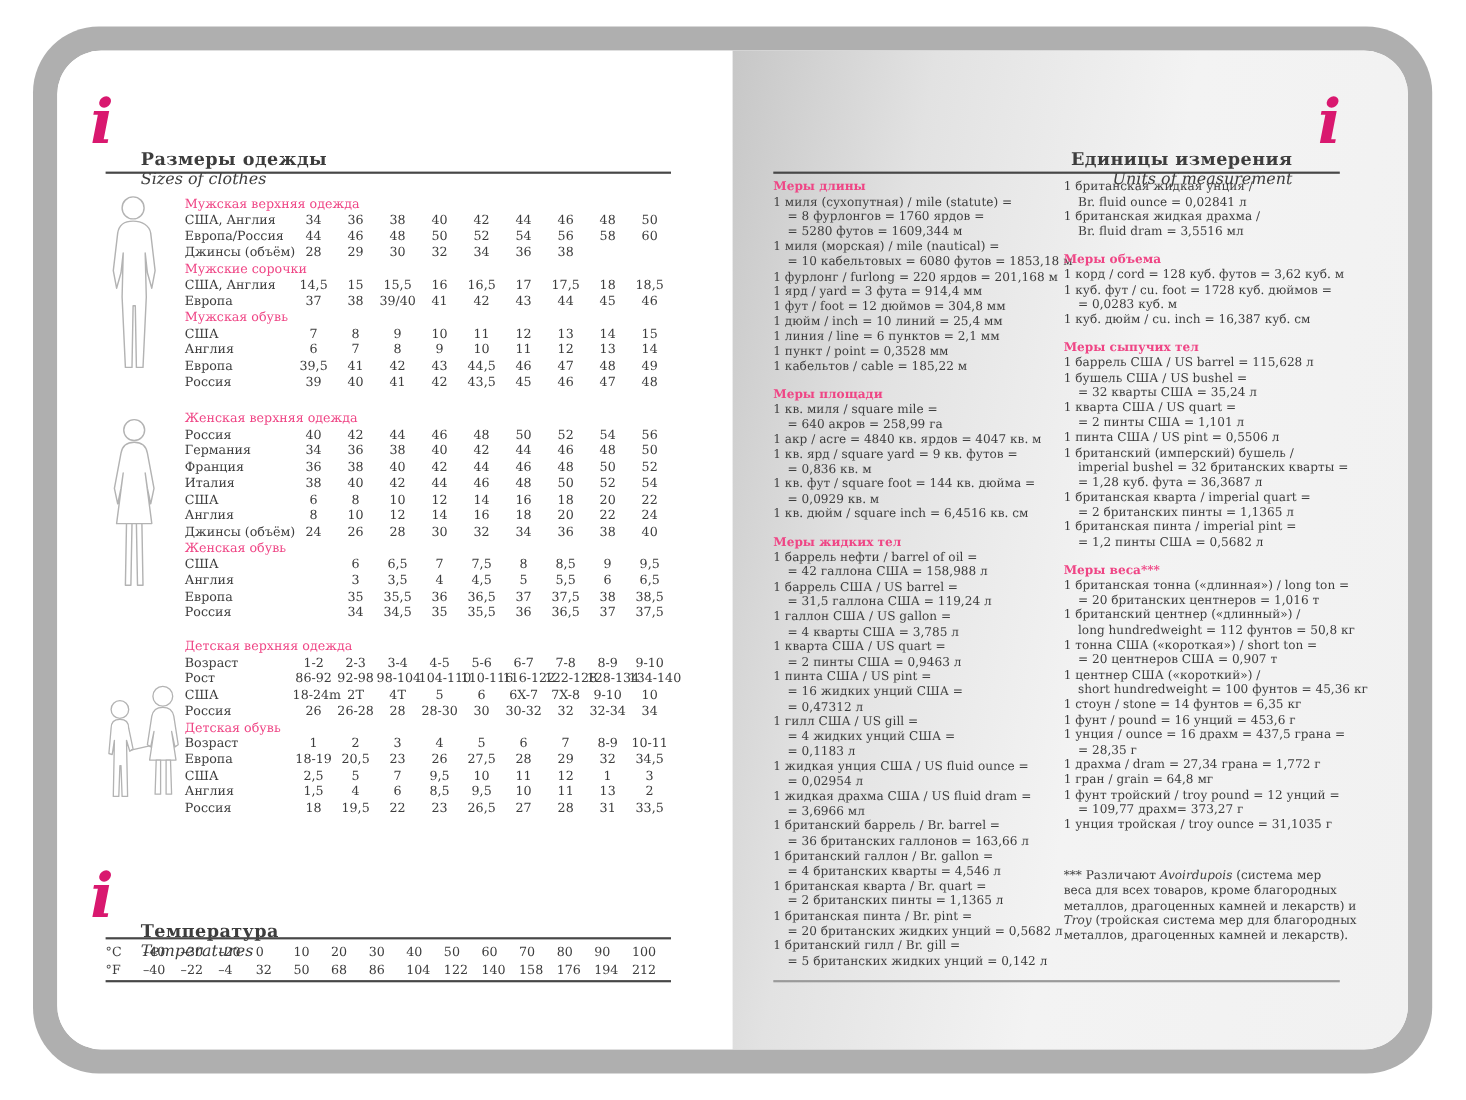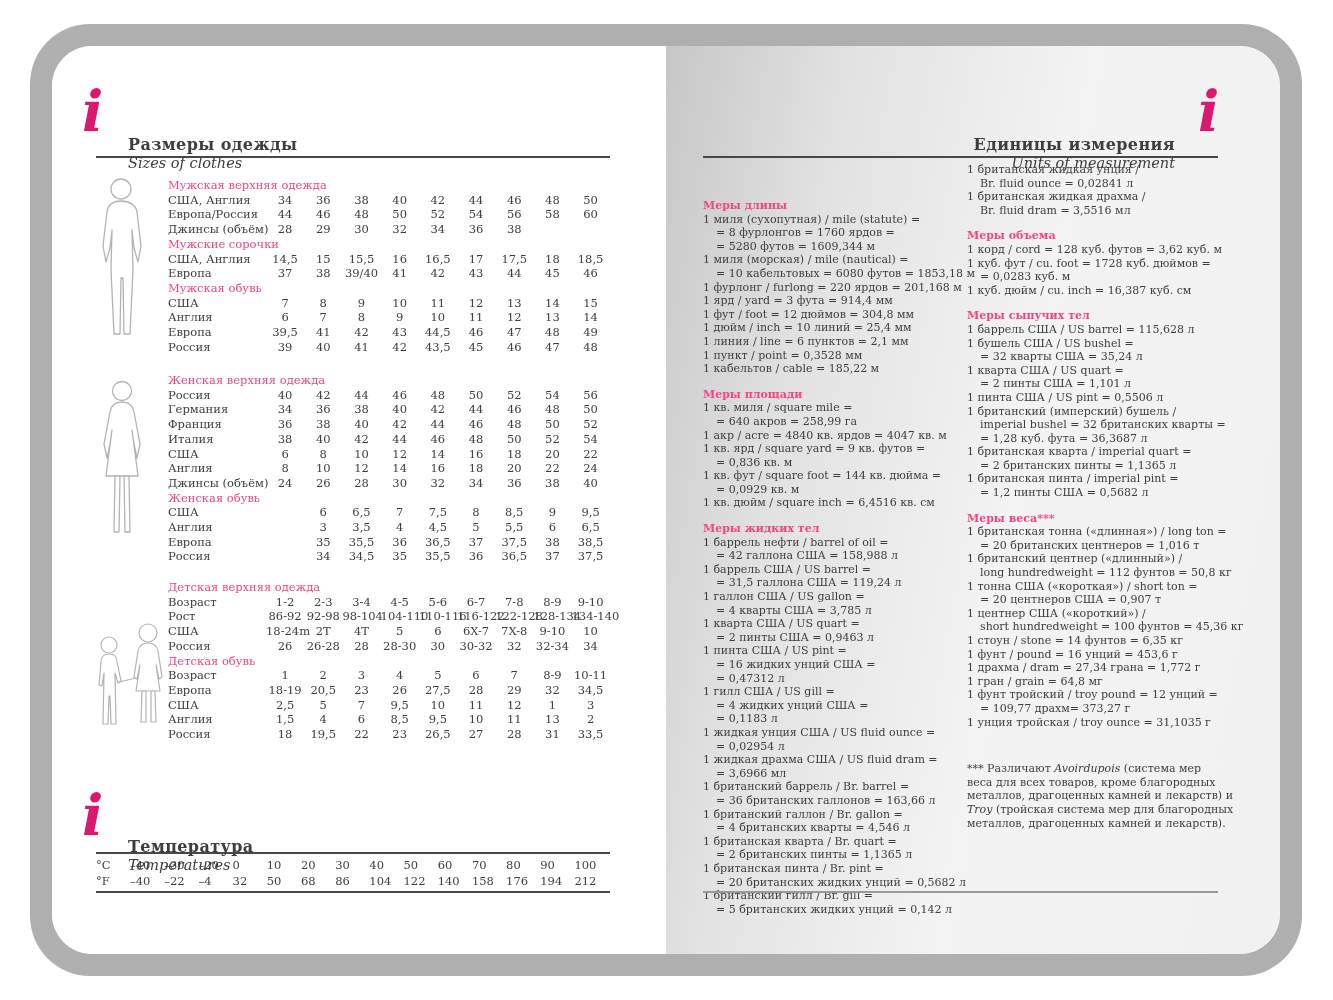--- a/index.html
+++ b/index.html
@@ -50,21 +50,21 @@
   #temp-rows{position:absolute;left:44px;top:811px;width:514px;font-size:11.5px;line-height:16px;}
   .t-row{display:grid;grid-template-columns:34px repeat(14,34.2px);}
   .t-val{text-align:left;white-space:nowrap;}
   .tmp-rule2{left:44px;top:845px;width:514px;}
 
   
   .rp-titles{right:105px;top:55px;text-align:right;}
   .rp-logo{left:532px;top:36px;}
   .rp-rule{left:37px;top:110px;width:515px;}
   .mcol{position:absolute;top:117px;font-size:11px;line-height:13.6px;}
-  #mcol1{left:37px;width:260px;margin-top:36px;}
+  #mcol1{left:37px;width:260px;}
   #mcol2{left:301px;width:270px;}
   .m-sec{margin-bottom:12px;}
   .m-head{color:#ef4585;font-weight:700;white-space:nowrap;}
   .m-entry div{white-space:nowrap;}
   .lc{padding-left:13px;}
   .footnote{margin-top:33px;}
   .footnote div{white-space:nowrap;}
   .rp-rule-bottom{left:37px;top:845px;width:515px;}
 </style>
 </head>
@@ -707,20 +707,24 @@
               <div class="l0">1 центнер США («короткий») /</div>
               <div class="lc">short hundredweight = 100 фунтов = 45,36 кг</div>
             </div>
             <div class="m-entry">
               <div class="l0">1 стоун / stone = 14 фунтов = 6,35 кг</div>
             </div>
             <div class="m-entry">
               <div class="l0">1 фунт / pound = 16 унций = 453,6 г</div>
             </div>
             <div class="m-entry">
+              <div class="l0">1 унция / ounce = 16 драхм = 437,5 грана =</div>
+              <div class="lc">= 28,35 г</div>
+            </div>
+            <div class="m-entry">
               <div class="l0">1 драхма / dram = 27,34 грана = 1,772 г</div>
             </div>
             <div class="m-entry">
               <div class="l0">1 гран / grain = 64,8 мг</div>
             </div>
             <div class="m-entry">
               <div class="l0">1 фунт тройский / troy pound = 12 унций =</div>
               <div class="lc">= 109,77 драхм= 373,27 г</div>
             </div>
             <div class="m-entry">

